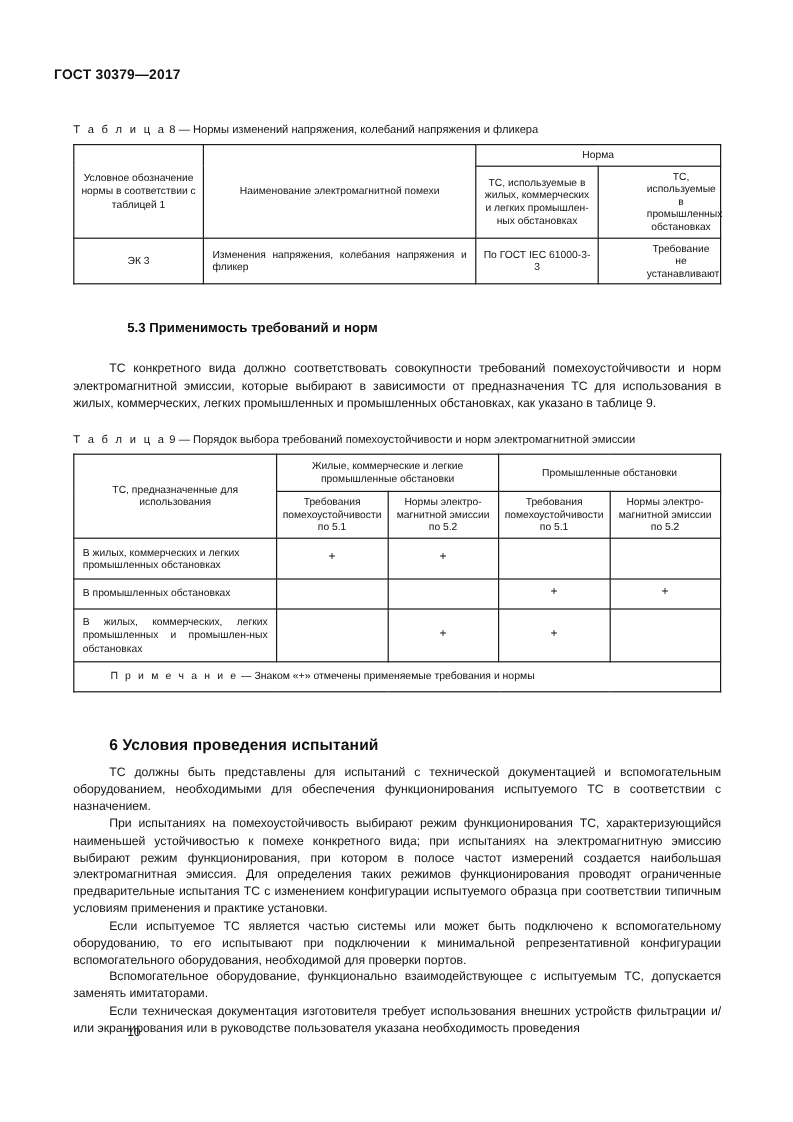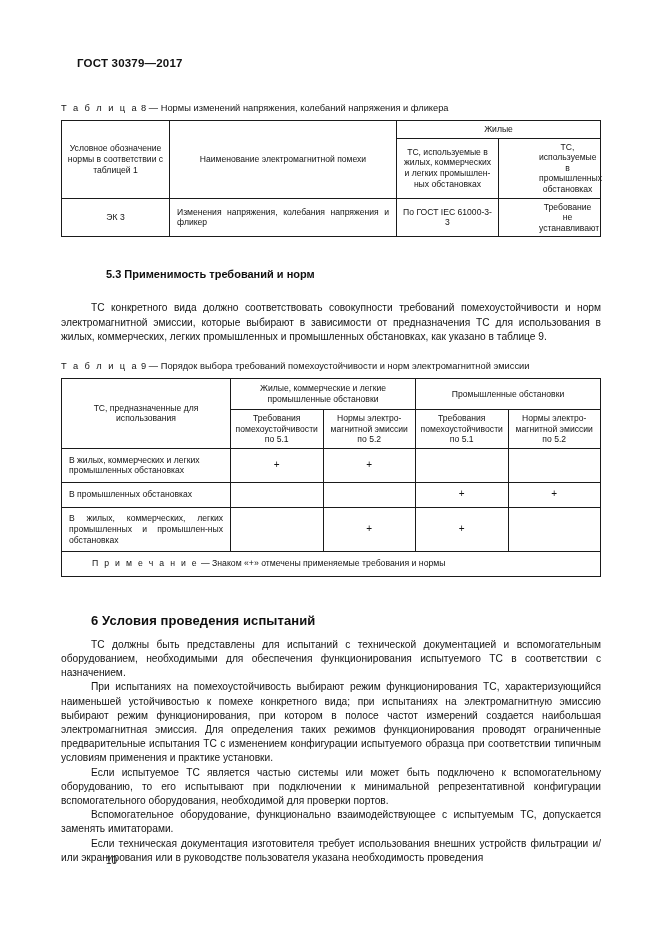--- a/index.html
+++ b/index.html
@@ -23,21 +23,21 @@
   .content {
     position: absolute;
     left: 61px;
     top: 0;
     width: 540px;
   }
 
   
   .running-head {
     position: absolute;
-    left: 77px;
+    left: 45px;
     top: 57px;
     font-size: 11.5px;
     font-weight: bold;
     letter-spacing: 0.2px;
     color: #111;
   }
 
   
   .para {
     font-size: 10.2px;
@@ -158,21 +158,21 @@
       <span>— Нормы изменений напряжения, колебаний напряжения и фликера</span>
     </p>
 
     <div class="sp-6"></div>
 
     <table class="gost t8">
       <tbody>
         <tr>
           <td class="c1 outer-border" rowspan="2" style="height:66px;">Условное обозначение нормы в соответствии с таблицей 1</td>
           <td class="c2" rowspan="2">Наименование электромагнитной помехи</td>
-          <td colspan="2">Жилые</td>
+          <td colspan="2">Норма</td>
         </tr>
         <tr>
           <td class="c3">ТС, используемые в жилых, коммерческих и легких промышлен-ных обстановках</td>
           <td class="c4">ТС, используемые в промышленных обстановках</td>
         </tr>
         <tr>
           <td class="c1" style="height:26px;">ЭК 3</td>
           <td class="c2 just">Изменения напряжения, колебания напряжения и фликер</td>
           <td class="c3">По ГОСТ IEC 61000-3-3</td>
           <td class="c4">Требование не устанавливают</td>

